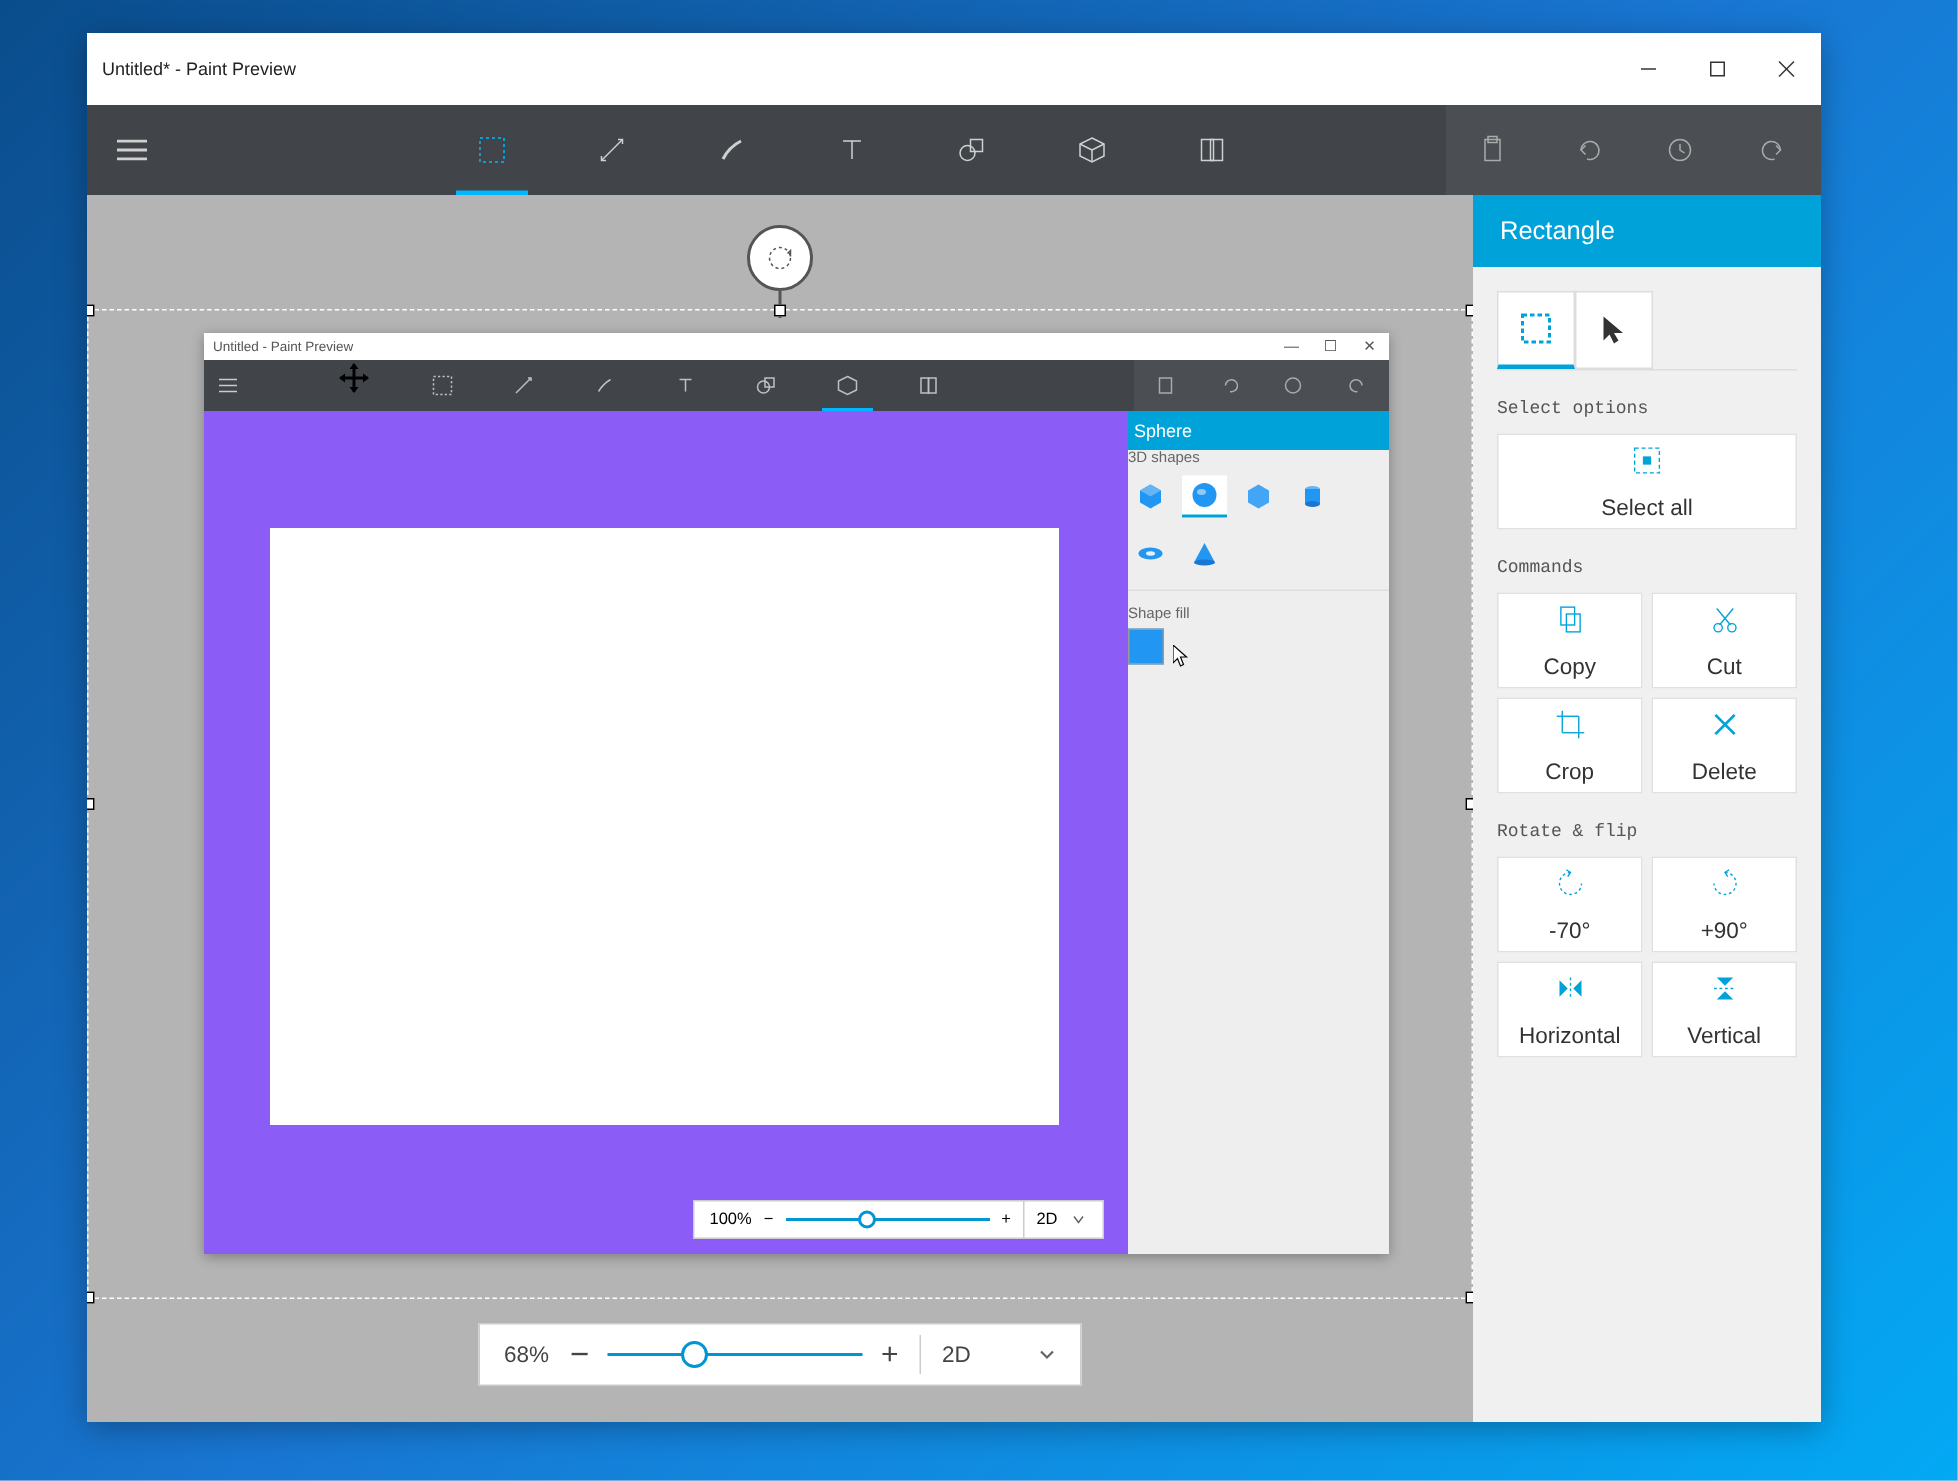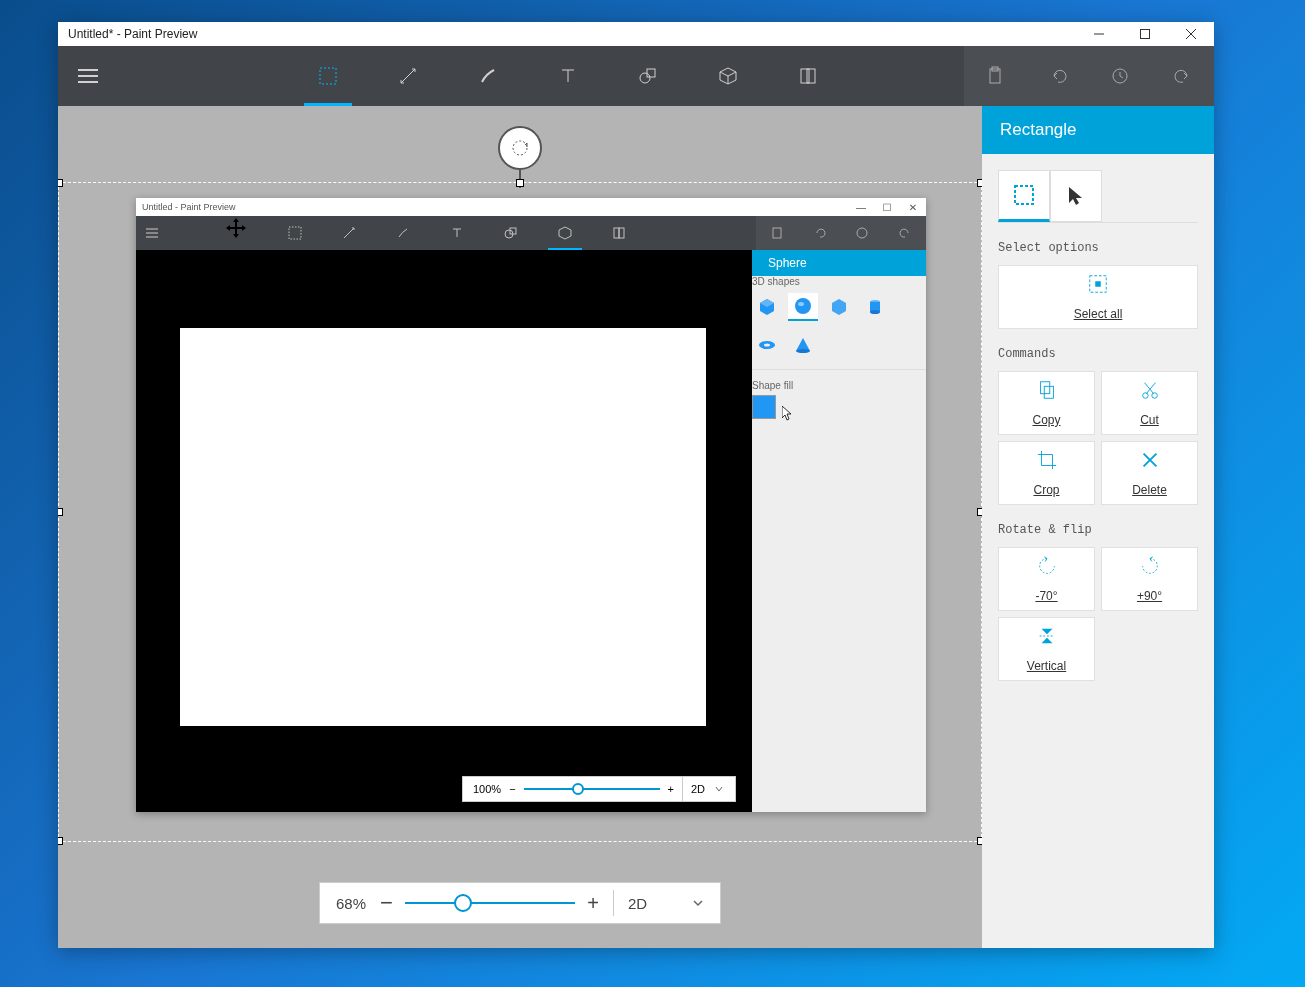--- a/index.html
+++ b/index.html
@@ -1,18 +1,18 @@
 <!DOCTYPE html>
 <html><head>
 <meta charset="utf-8">
 <style>
 * { box-sizing: border-box; margin: 0; padding: 0; font-family: "Segoe UI", sans-serif; }
 body { background: linear-gradient(135deg, #0a4d8c 0%, #1976d2 50%, #03A9F4 100%); width: 1305px; height: 987px; overflow: hidden; position: relative; }
 .window { position: absolute; left: 58px; top: 22px; width: 1156px; height: 926px; background: #fff; box-shadow: 0 4px 20px rgba(0,0,0,0.3); display: flex; flex-direction: column; }
-.titlebar { height: 24px; display: flex; align-items: center; padding-left: 10px; font-size: 12px; color: #222; background: #fff; }
+.titlebar { height: 48px; display: flex; align-items: center; padding-left: 10px; font-size: 12px; color: #222; background: #fff; }
 .titlebar .title { flex: 1; }
 .winbtns { display: flex; }
 .winbtn { width: 46px; height: 32px; display: flex; align-items: center; justify-content: center; cursor: pointer; }
 .winbtn svg { width: 12px; height: 12px; }
 .toolbar { height: 60px; background: #414549; display: flex; align-items: center; position: relative; }
 .menu-btn { width: 60px; height: 60px; display:flex; align-items:center; justify-content:center; cursor:pointer; }
 .menu-btn svg { stroke:#d0d0d0; }
 .tools { display:flex; margin-left: 170px; }
 .tool { width: 80px; height: 60px; display:flex; align-items:center; justify-content:center; cursor:pointer; position:relative; }
 .tool.active::after { content:""; position:absolute; bottom:0; left:16px; right:16px; height:3px; background:#00b7ff; }
@@ -24,44 +24,44 @@
 .canvas-area { flex:1; background:#b4b4b4; position:relative; overflow:hidden; }
 .sidepanel { width:232px; background:#f0f0f0; display:flex; flex-direction:column; }
 .panel-header { background:#00a3d9; color:#fff; padding:14px 18px; font-size:17px; font-weight:400; }
 .panel-body { padding:16px; flex:1; overflow:auto; }
 .mode-tabs { display:flex; gap:0; border-bottom:1px solid #ddd; margin-bottom:18px; }
 .mode-tab { width:52px; height:52px; background:#fff; border:1px solid #ddd; display:flex; align-items:center; justify-content:center; cursor:pointer; }
 .mode-tab.active { border-bottom:3px solid #00a3d9; }
 .section-label { font-size:12px; color:#555; margin:6px 0 10px;font-family:Liberation Mono, monospace; }
 .btn-grid { display:grid; grid-template-columns:1fr 1fr; gap:6px; margin-bottom:18px; }
 .btn-wide { grid-column:1/3; }
-.cmd-btn { background:#fff; border:1px solid #e0e0e0; height:64px; display:flex; flex-direction:column; align-items:center; justify-content:center; gap:12px; cursor:pointer; font-size:12px; color:#333;text-decoration:underline; }
+.cmd-btn { background:#fff; border:1px solid #e0e0e0; height:64px; display:flex; flex-direction:column; align-items:center; justify-content:center; gap:12px; cursor:pointer; font-size:15px; color:#333; }
 .cmd-btn svg { stroke:#00a3d9; fill:none; width:22px; height:22px; }
 .rotate-knob { position:absolute; left:50%; top:20px; transform:translateX(-50%); width:44px; height:44px; background:#fff; border:2px solid #555; border-radius:50%; display:flex; align-items:center; justify-content:center; }
 .rotate-knob::after { content:""; position:absolute; bottom:-20px; left:50%; width:2px; height:18px; background:#555; transform:translateX(-50%);}
 .sel-frame { position:absolute; left:0; top:76px; right:0; height:660px; border:1px dashed #fff; }
 .sel-handle { position:absolute; width:8px; height:8px; background:#fff; border:1px solid #000; }
 .inner-screenshot { position:absolute; left:78px; top:92px; width:790px; height:614px; background:#fff; box-shadow:0 2px 8px rgba(0,0,0,0.3); display:flex; flex-direction:column; }
 .inner-titlebar { height:18px; font-size:9px; color:#555; padding-left:6px; display:flex; align-items:center; }
 .inner-titlebar span { flex:1; }
 .inner-winbtn { width:26px; height:18px; display:flex; align-items:center; justify-content:center; font-size:10px; }
 .inner-toolbar { height:34px; background:#414549; display:flex; align-items:center; position:relative; }
 .inner-toolbar .menu-btn { width:32px; height:34px; }
 .inner-tools { display:flex; margin-left:100px; }
 .inner-tool { width:54px; height:34px; display:flex; align-items:center; justify-content:center; cursor:pointer; position:relative;}
 .inner-tool.active::after { content:""; position:absolute; bottom:0; left:10px; right:10px; height:2px; background:#00b7ff;}
 .inner-tool svg { stroke:#c0c0c0; fill:none; width:14px; height:14px;}
 .inner-history { position:absolute; right:0; top:0; display:flex; background:#4b4f53; height:34px; width:170px;}
 .inner-history .hbtn svg { width:14px; height:14px; }
 .inner-workspace { flex:1; display:flex; }
-.inner-canvas { flex:1; background:#000000; position:relative; }
+.inner-canvas { flex:1; background:#8b5cf6; position:relative; }
 .inner-canvas-white { position:absolute; left:44px; top:78px; width:526px; height:398px; background:#fff; }
 .inner-zoombar { position:absolute; right:16px; bottom:10px; width:274px; height:26px; background:#fff; border:1px solid #ccc; display:flex; align-items:center; padding:0 10px; font-size:11px; gap:8px; }
 .inner-sidepanel { width:174px; background:#eee; display:flex; flex-direction:column; }
-.inner-panel-hdr { background:#00a3d9; color:#fff; padding:6px 16px; font-size:12px; }
+.inner-panel-hdr { background:#00a3d9; color:#fff; padding:6px 4px; font-size:12px; }
 .inner-panel-body { font-size:10px; color:#666; }
 .shape-row { display:flex; gap:6px; margin:6px 0 10px; }
 .shape-ico { width:30px; height:28px; display:flex; align-items:center; justify-content:center; position:relative;}
 .shape-ico.sel { background:#fff; border-bottom:2px solid #00a3d9;}
 .color-sw { width:24px; height:24px; background:#2196F3; border:1px solid #999; margin-top:4px;}
 .zoombar { position:absolute; left:50%; bottom:24px; transform:translateX(-50%); width:402px; height:42px; background:#fff; border:1px solid #ccc; display:flex; align-items:center; padding:0 16px; gap:14px; font-size:15px; color:#444; }
 .zoomslider { flex:1; display:flex; align-items:center; gap:12px; }
 .slider-track { flex:1; height:2px; background:#0095d4; position:relative; }
 .slider-thumb { position:absolute; top:50%; transform:translate(-50%,-50%); width:18px; height:18px; border-radius:50%; background:#fff; border:2px solid #0095d4; }
 .vdiv { width:1px; height:26px; background:#ccc; }
@@ -446,20 +446,28 @@
             </div>
           <div class="cmd-btn">
               <svg viewBox="0 0 24 24">
                 <path d="M12 4 A8 8 0 1 1 4 12" stroke-dasharray="2 2"></path>
                 <polyline points="15,2 12,4 14,7"></polyline>
               </svg>
               <span>+90°</span>
             </div>
           <div class="cmd-btn">
               <svg viewBox="0 0 24 24">
+                <polygon points="4,6 10,12 4,18" fill="#00a3d9" stroke="none"></polygon>
+                <polygon points="20,6 14,12 20,18" fill="#00a3d9" stroke="none"></polygon>
+                <line x1="12" y1="4" x2="12" y2="20" stroke-dasharray="2 2"></line>
+              </svg>
+              <span>Horizontal</span>
+            </div>
+          <div class="cmd-btn">
+              <svg viewBox="0 0 24 24">
                 <polygon points="6,4 12,10 18,4" fill="#00a3d9" stroke="none"></polygon>
                 <polygon points="6,20 12,14 18,20" fill="#00a3d9" stroke="none"></polygon>
                 <line x1="4" y1="12" x2="20" y2="12" stroke-dasharray="2 2"></line>
               </svg>
               <span>Vertical</span>
             </div>
         </div>
       </div>
     </div>
   </div>

